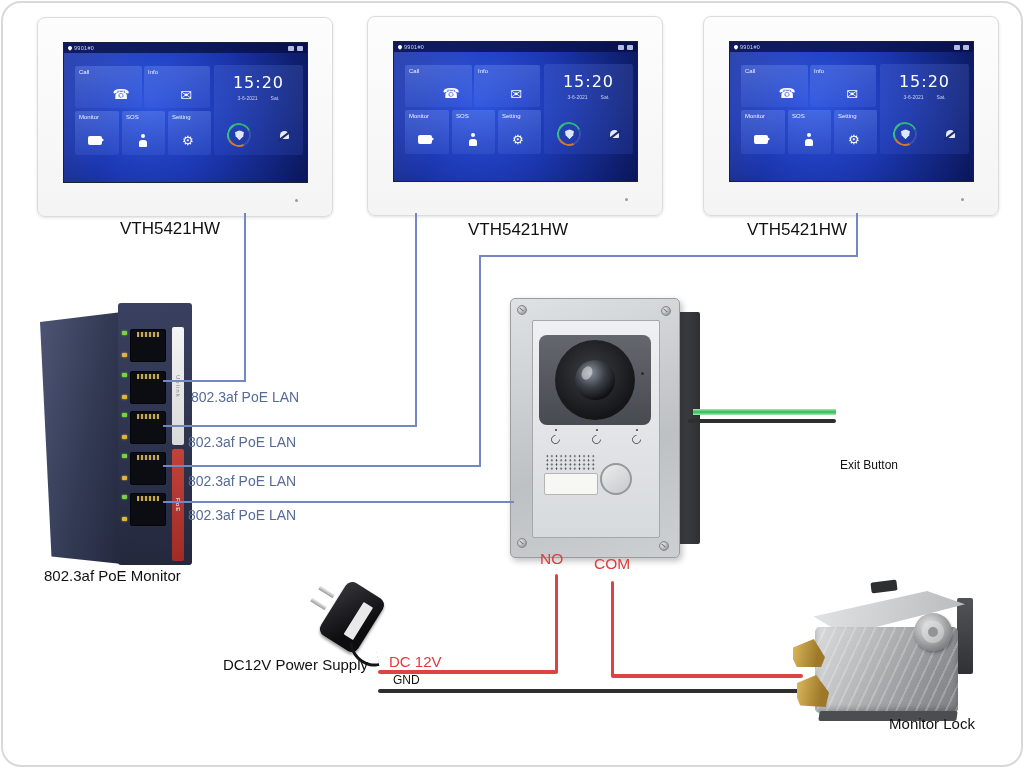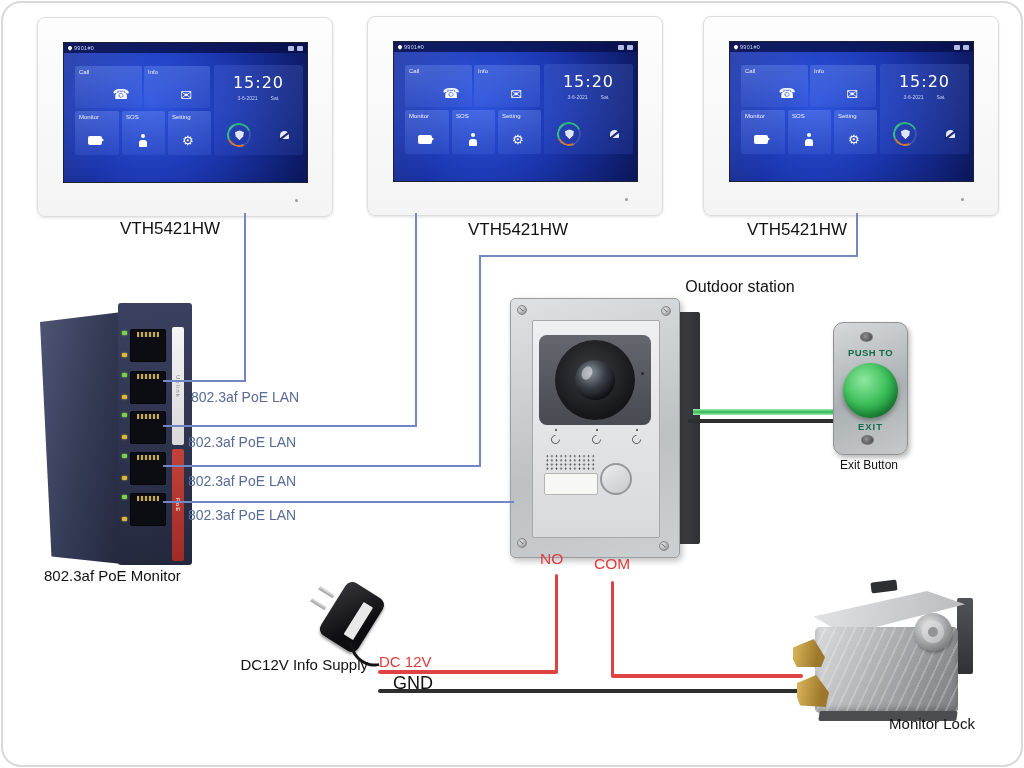--- a/index.html
+++ b/index.html
@@ -356,21 +356,20 @@
         <span class="led ledy" style="top:214px;"></span>
     </div>
   </div>
   <div class="blklabel" style="left:44px;top:567px;width:160px;">802.3af PoE Monitor</div>
 
   <div class="lanlabel" style="left:191px;top:389px;">802.3af PoE LAN</div>
   <div class="lanlabel" style="left:188px;top:434px;">802.3af PoE LAN</div>
   <div class="lanlabel" style="left:188px;top:473px;">802.3af PoE LAN</div>
   <div class="lanlabel" style="left:188px;top:507px;">802.3af PoE LAN</div>
 
-  <div class="devlabel" style="left:640px;top:278px;width:200px;font-size:16px;">Outdoor station</div>
   <div class="os-back"></div>
   <div class="os-plate">
     <span class="screw" style="left:6px;top:6px;"></span>
     <span class="screw" style="right:8px;top:7px;"></span>
     <span class="screw" style="left:6px;bottom:9px;"></span>
     <span class="screw" style="right:10px;bottom:6px;"></span>
     <div class="os-inner">
       <div class="os-camzone">
         <div class="os-camring">
           <div class="os-lens"></div>
@@ -381,43 +380,36 @@
         <span class="osi"></span>
         <span class="osi"></span>
         <span class="osi"></span>
       </div>
       <div class="os-grille"></div>
       <div class="os-plate-name"></div>
       <div class="os-callbtn"></div>
     </div>
   </div>
 
-  <div class="exit-plate">
-    <span class="ehole" style="left:26px;top:9px;"></span>
-    <div class="exit-top">PUSH TO</div>
-    <div class="dome"></div>
-    <div class="exit-bottom">EXIT</div>
-    <span class="ehole" style="left:27px;top:112px;"></span>
-  </div>
   <div class="devlabel" style="left:789px;top:458px;width:160px;font-size:12px;">Exit Button</div>
 
   <div class="redlabel" style="left:540px;top:550px;font-size:15.5px;">NO</div>
   <div class="redlabel" style="left:594px;top:555px;font-size:15.5px;">COM</div>
 
   <div class="psu">
     <span class="prong" style="left:10px;top:22px;"></span>
     <span class="prong" style="left:18px;top:10px;"></span>
     <div class="psu-body">
       <span class="psu-label"></span>
     </div>
     <div class="psu-cable"></div>
   </div>
-  <div class="blklabel" style="left:213px;top:656px;width:155px;text-align:right;">DC12V Info Supply</div>
-  <div class="redlabel" style="left:379px;top:653px;">DC 12V</div>
-  <div class="blklabel" style="left:393px;top:673px;font-size:18px;">GND</div>
+  <div class="blklabel" style="left:213px;top:656px;width:155px;text-align:right;">DC12V Power Supply</div>
+  <div class="redlabel" style="left:389px;top:653px;">DC 12V</div>
+  <div class="blklabel" style="left:393px;top:673px;font-size:12px;">GND</div>
 
   <div class="lock">
     <div class="lk-back"></div>
     <div class="lk-hinge"></div>
     <div class="lk-top"></div>
     <div class="lk-front"></div>
     <div class="lk-bottom"></div>
     <div class="lk-cyl-outer">
       <div class="lk-cyl-cap"></div>
       <div class="lk-cyl-dot"></div>

